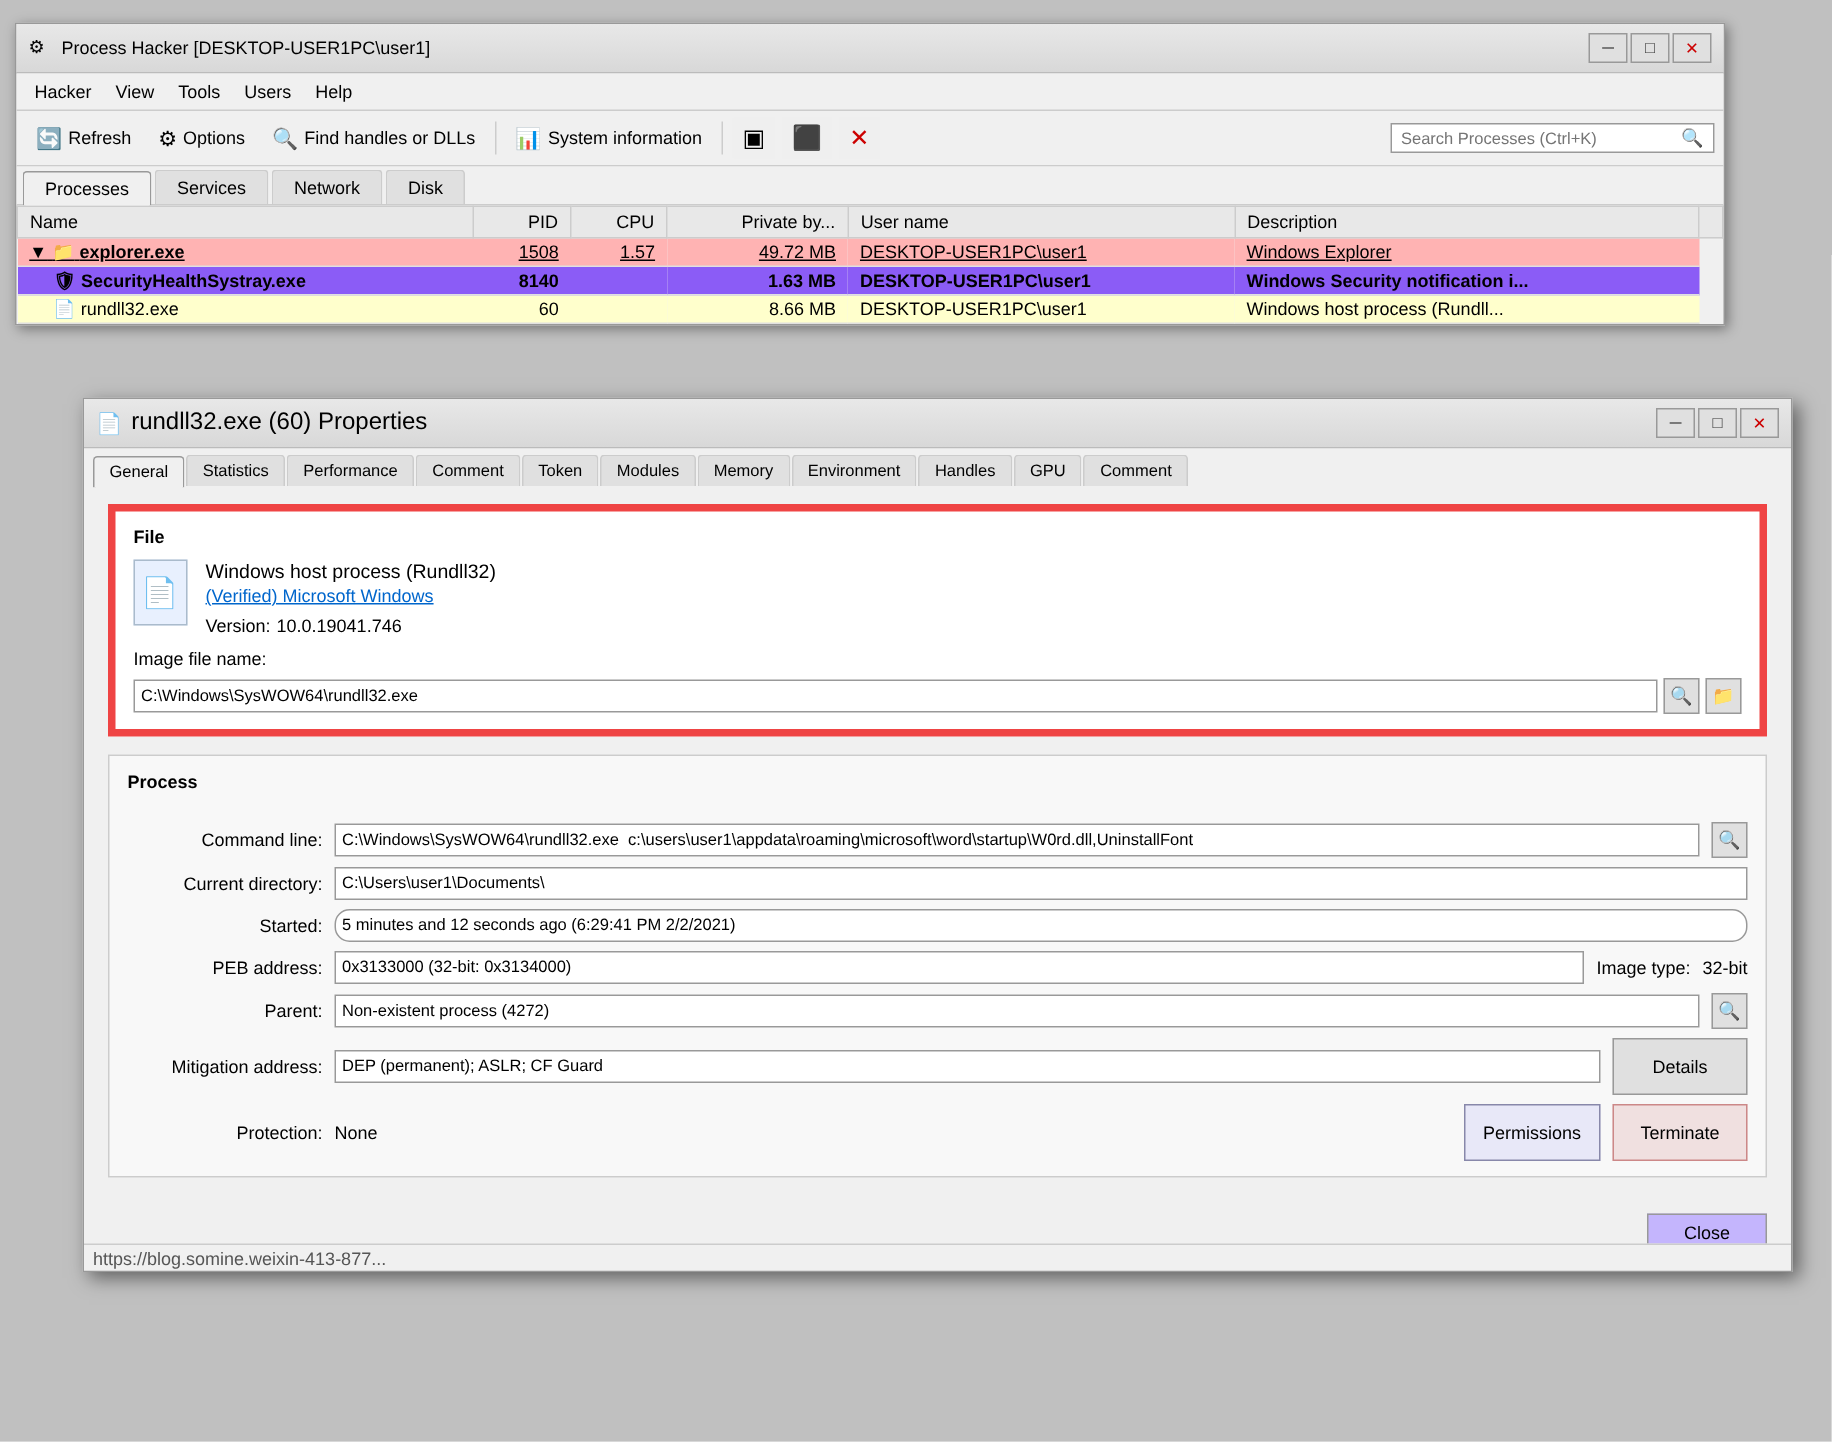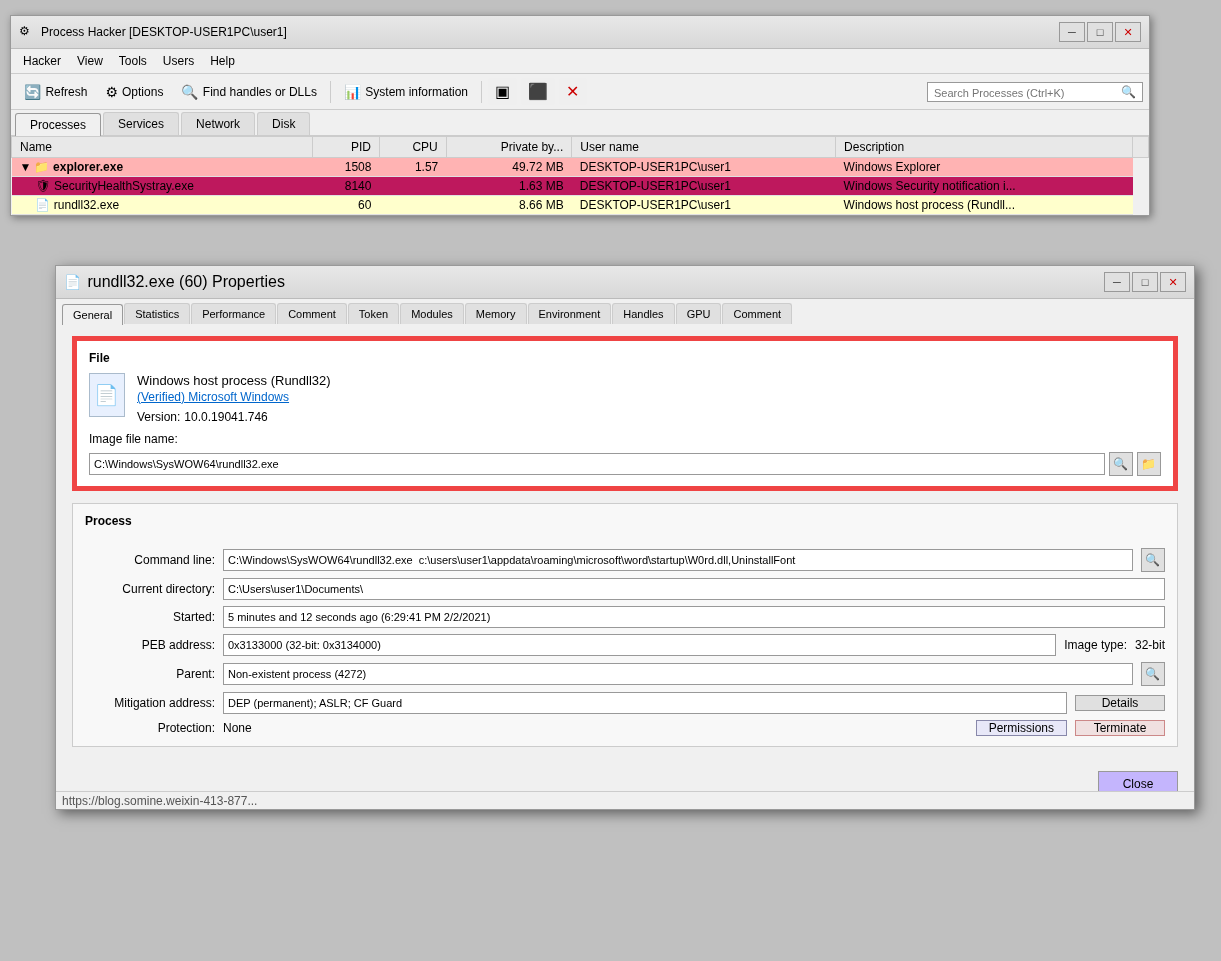--- a/index.html
+++ b/index.html
@@ -102,22 +102,22 @@
       text-align: left;
       font-weight: normal;
       font-size: 12px;
       cursor: pointer;
     }
     .process-table td {
       border-bottom: 1px solid #e0e0e0;
       padding: 2px 8px;
       font-size: 12px;
     }
-    .row-explorer { background: #ffb3b3; }
-    .row-security { background: #be185d; }
+    .row-explorer { background: #ffb3b3; text-decoration: underline; }
+    .row-security { background: #8b5cf6; font-weight: bold; }
     .row-rundll { background: #ffffcc; }
     .process-table td.right { text-align: right; }
 
     .table-container {
       overflow-y: auto;
       max-height: 120px;
     }
 
     
     .dialog-window {
@@ -241,21 +241,21 @@
     }
 
     .peb-row { display: flex; align-items: center; gap: 8px; }
     .peb-input { flex: 1; }
     .image-type-label { font-size: 12px; white-space: nowrap; }
 
     .protection-row { display: flex; align-items: center; gap: 8px; margin-top: 6px; }
     .protection-label { min-width: 130px; text-align: right; font-size: 12px; }
     .protection-value { font-size: 12px; flex: 1; }
     .dialog-btn {
-      min-width: 90px; height: 16px;
+      min-width: 90px; height: 38px;
       border: 1px solid #999;
       background: #e0e0e0;
       cursor: pointer;
       font-size: 12px;
       padding: 0 12px;
     }
     .dialog-btn.primary {
       background: #e8e8f8;
       border-color: #88a;
     }
@@ -456,21 +456,21 @@
         <button class="btn-icon">🔍</button>
       </div>
 
       <div class="form-row">
         <span class="form-label">Current directory:</span>
         <input class="form-input" type="text" value="C:\Users\user1\Documents\" style="flex: 1 1 0%;">
       </div>
 
       <div class="form-row">
         <span class="form-label">Started:</span>
-        <input class="form-input" type="text" value="5 minutes and 12 seconds ago (6:29:41 PM 2/2/2021)" style="flex: 1 1 0%;">
+        <input class="form-input" type="text" value="5 minutes and 12 seconds ago (6:29:41 PM 2/2/2021)" style="flex: 1 1 0%; border-radius: 10px;">
       </div>
 
       <div class="form-row">
         <span class="form-label">PEB address:</span>
         <div class="peb-row" style="flex:1;">
           <input class="form-input peb-input" type="text" value="0x3133000 (32-bit: 0x3134000)" style="flex: 1 1 0%;">
           <span class="image-type-label">Image type:</span>
           <span style="font-weight:normal;">32-bit</span>
         </div>
       </div>

